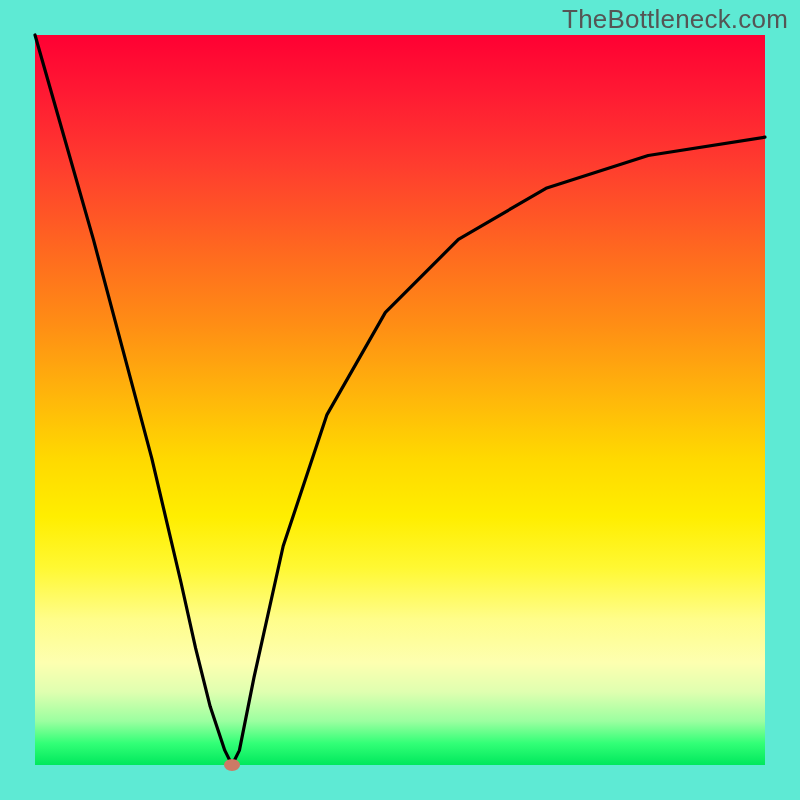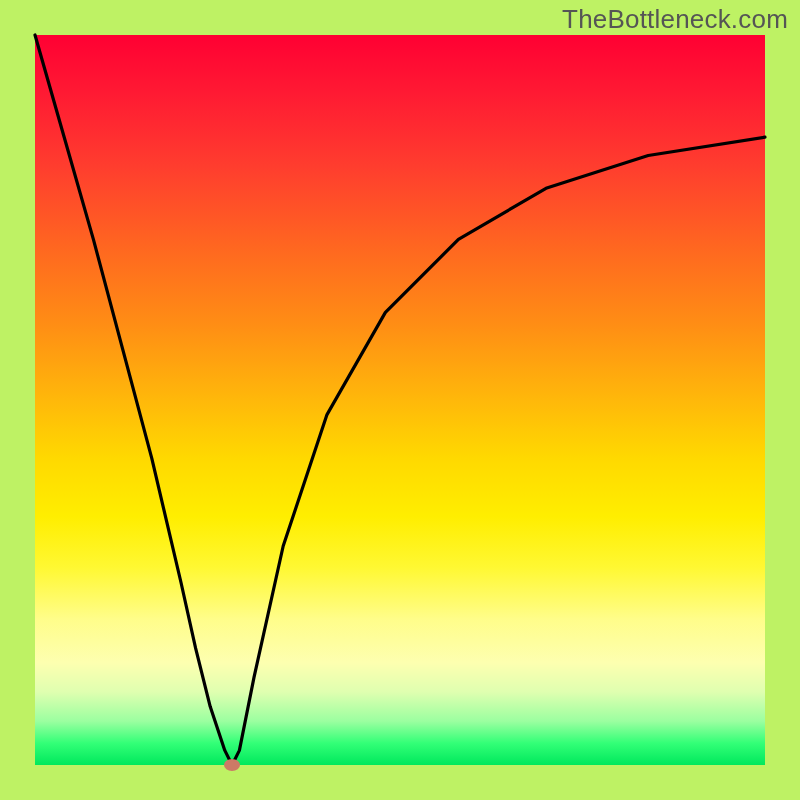--- a/index.html
+++ b/index.html
@@ -8,21 +8,21 @@
     width: 800px;
     height: 800px;
     background: #000;
     overflow: hidden;
     font-family: Arial, Helvetica, sans-serif;
   }
   .frame {
     position: relative;
     width: 800px;
     height: 800px;
-    background: #bef264;
+    background: #5eead4;
   }
   .plot-area {
     position: absolute;
     left: 35px;
     top: 35px;
     width: 730px;
     height: 730px;
     
     background: linear-gradient(
       to bottom,

